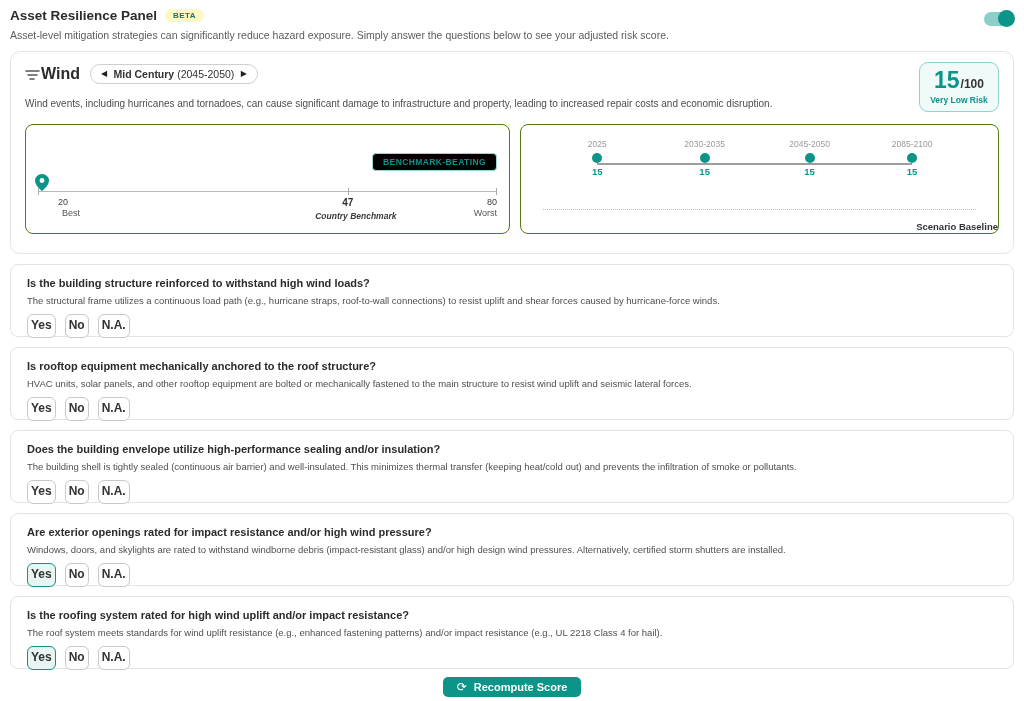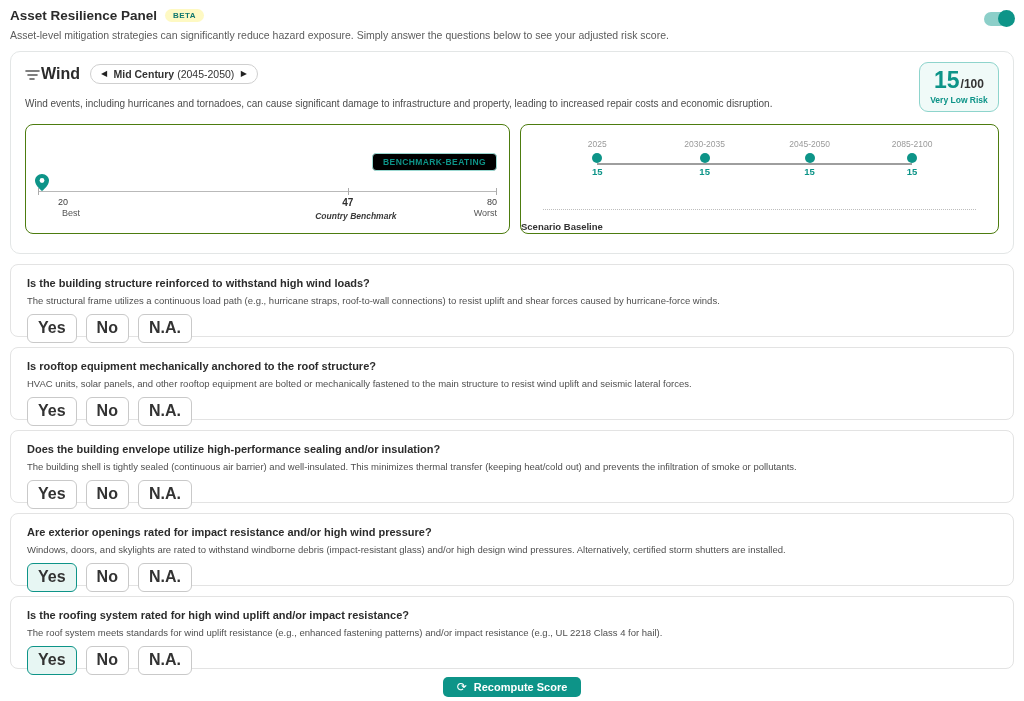--- a/index.html
+++ b/index.html
@@ -81,33 +81,33 @@
   .sl-mid .sl-caption { font-weight:bold; font-style:italic; font-size:8.5px; color:#3a3a3a; margin-top:3px; }
   .sl-caption { margin-top:1px;margin-left:16px; }
 
   .timeline { position:absolute; left:0; right:0; top:14px; height:50px; }
   .tl-line { position:absolute; top:24px; left:16%; right:18%; height:2px; background:#9e9e9e; }
   .tl-point { position:absolute; top:0; width:70px; margin-left:-35px; text-align:center; }
   .tl-period { font-size:8.5px; color:#9a9a9a; }
   .tl-dot { width:10px; height:10px; border-radius:50%; background:var(--accent); margin:4px auto 0 auto; position:relative; z-index:2; }
   .tl-value { font-size:9.5px; font-weight:bold; color:var(--accent); margin-top:3px; }
   .tl-sep { position:absolute; left:22px; right:22px; top:84px; border-top:1px dotted #bdbdbd; }
-  .tl-label { position:absolute; left:0; right:0; top:96px; text-align:left; font-size:9.5px; font-weight:bold; color:#333; }
+  .tl-label { position:absolute; left:0; right:0; top:96px; text-align:right; font-size:9.5px; font-weight:bold; color:#333; }
 
   
   .q-card {
     border:1px solid #e3e3e3; border-radius:8px; background:#fff;
     margin-top:10px; padding:12px 16px 11px 16px; height:73px;
   }
   .q-title { font-size:11px; font-weight:bold; color:#2c2c2c; }
   .q-desc { font-size:9.5px; color:#4f4f4f; margin-top:6px; }
   .answers { display:flex; gap:9px; margin-top:8px; }
   .ans-btn {
     background:#fff; border:1px solid #c9c9c9; border-radius:6px; font-family:inherit;
-    font-size:16px; font-weight:bold; color:#333; padding:3px 10px; cursor:pointer; line-height:1.3;
+    font-size:12px; font-weight:bold; color:#333; padding:3px 3px; cursor:pointer; line-height:1.3;
   }
   .ans-btn.selected { border:1.5px solid var(--accent); background:var(--accent-light); }
 
   
   .footer { display:flex; justify-content:center; margin-top:8px; }
   .recompute {
     background:var(--accent); color:#fff; border:none; border-radius:5px;
     font-family:inherit; font-size:11px; font-weight:bold; padding:4px 14px;
     display:flex; align-items:center; gap:7px; cursor:pointer;
   }

